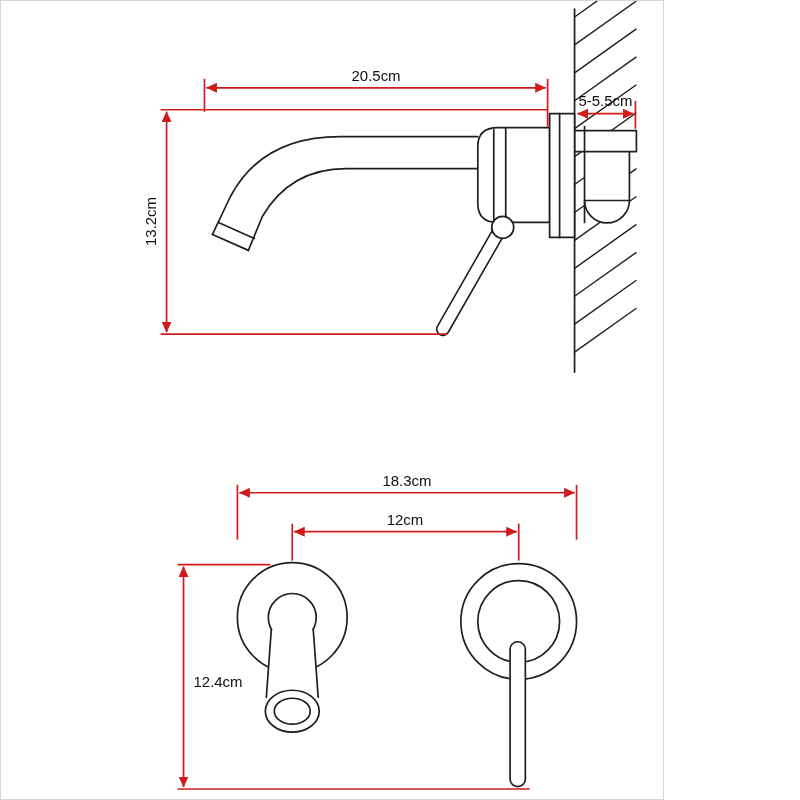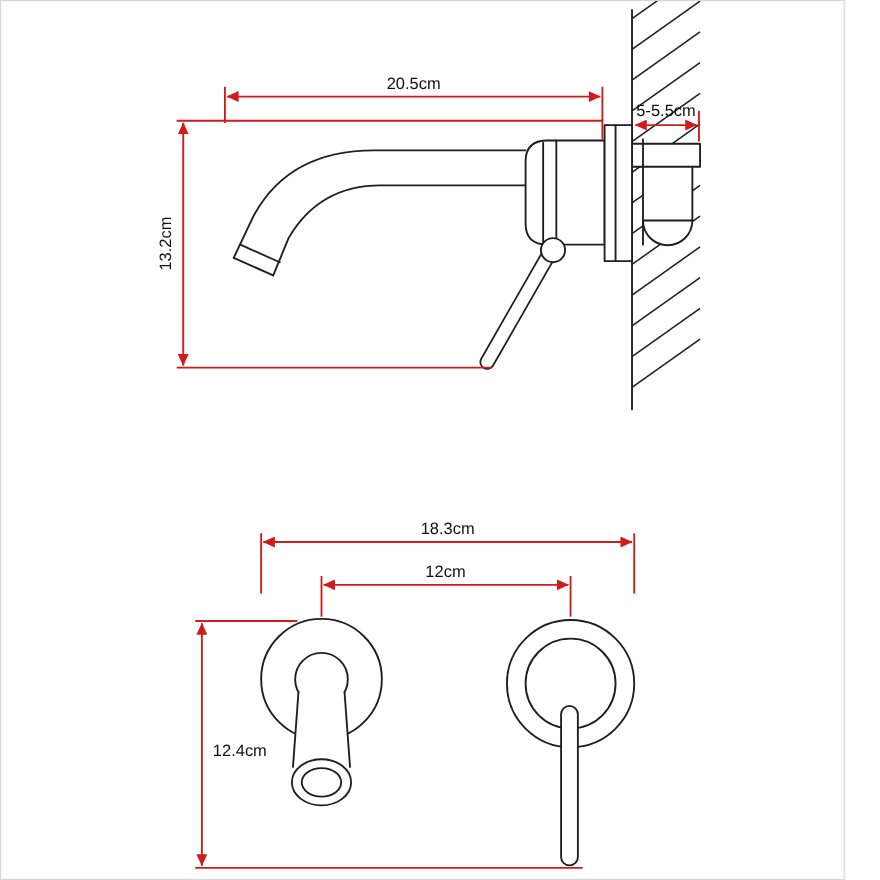--- a/index.html
+++ b/index.html
@@ -1,17 +1,17 @@
 <!DOCTYPE html>
 <html><head>
 <meta charset="utf-8">
 <style>
   html,body{margin:0;padding:0;background:#ffffff;}
   .frame{
-    width:768px;height:800px;box-sizing:border-box;
+    width:664px;height:800px;box-sizing:border-box;
     border:1px solid #d6d6d6;background:#ffffff;
     font-family:"Liberation Sans",sans-serif;
   }
   svg{display:block;}
   .ink{stroke:#1f1f1f;stroke-width:1.7;fill:none;stroke-linecap:round;stroke-linejoin:round;}
   .ink-fill{stroke:#1f1f1f;stroke-width:1.7;fill:#ffffff;stroke-linejoin:round;}
   .white-fill{fill:#ffffff;stroke:none;}
   .hatch{stroke:#1f1f1f;stroke-width:1.4;fill:none;}
   .dim{stroke:#cf1b1b;stroke-width:1.7;fill:none;}
   .dim-label{

